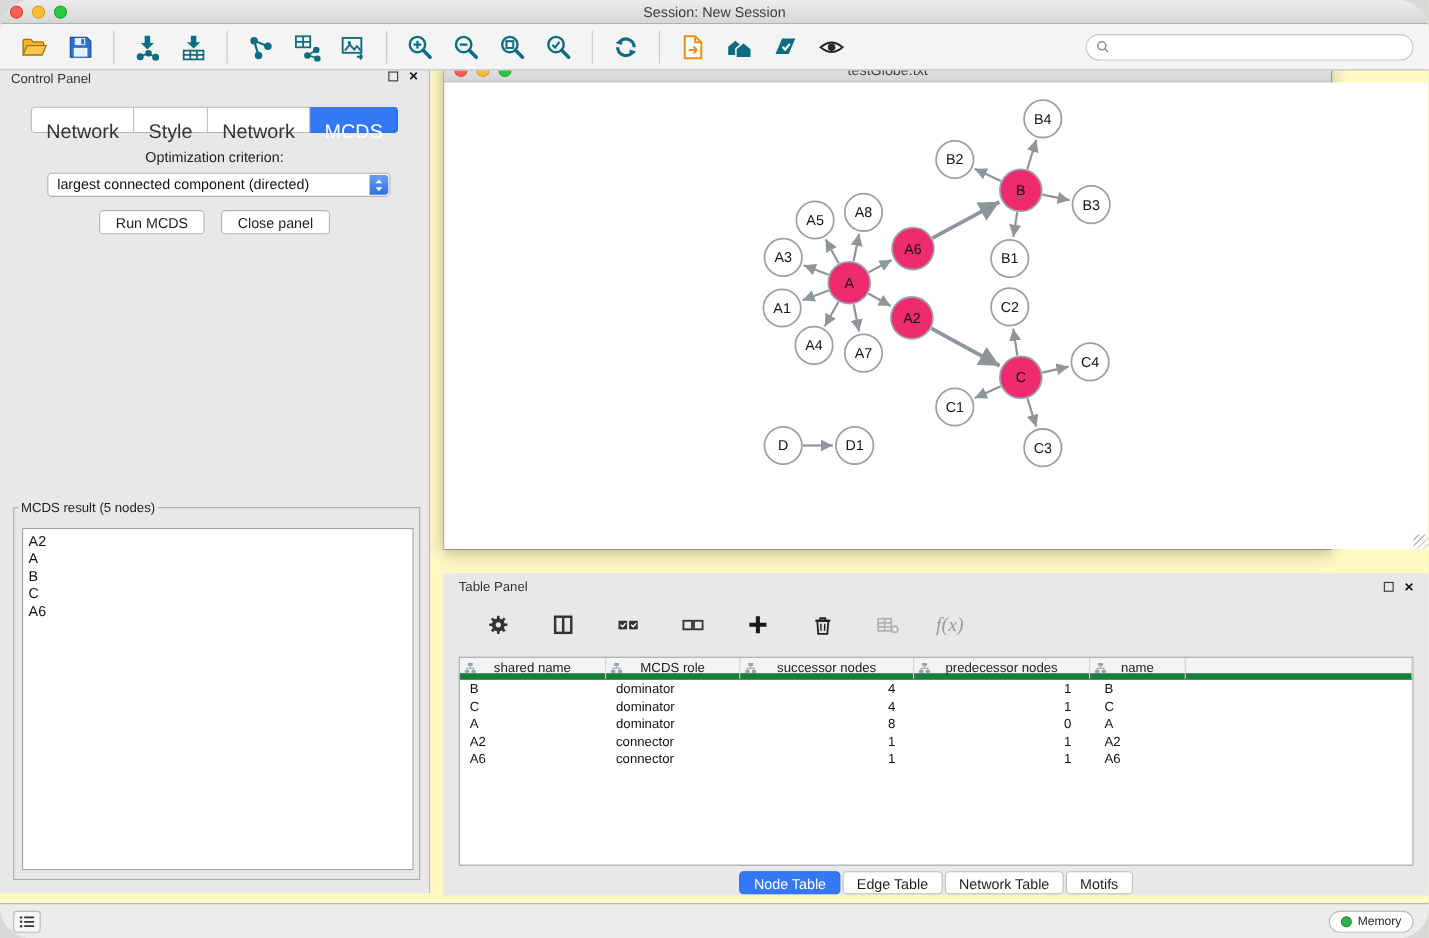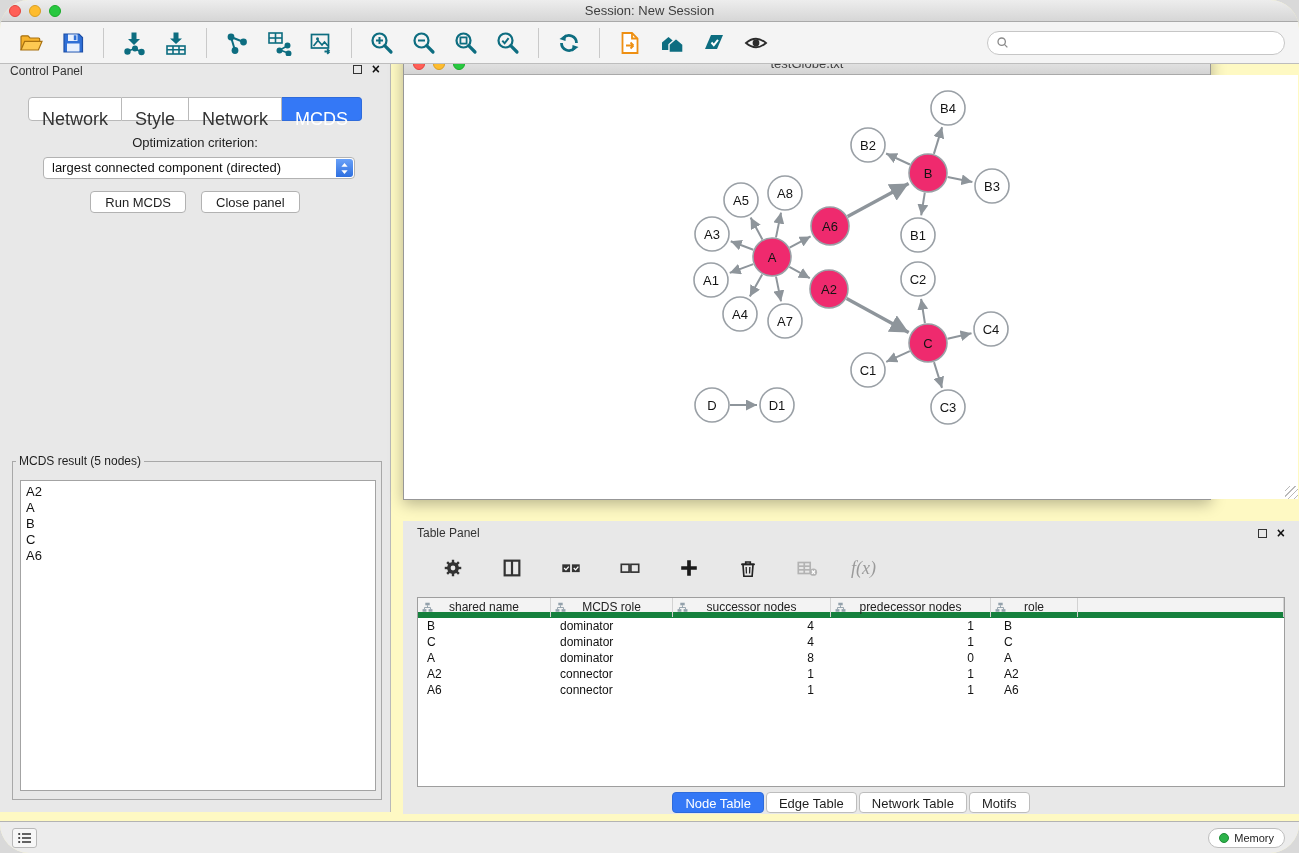--- a/index.html
+++ b/index.html
@@ -531,21 +531,21 @@
               <rect x="3.6" y="0.8" width="4.8" height="2.8" fill="#93a1ab"></rect>
               <rect x="0.6" y="7.8" width="4.2" height="2.8" fill="#93a1ab"></rect>
               <rect x="7.2" y="7.8" width="4.2" height="2.8" fill="#93a1ab"></rect>
               <path d="M6 3.6 V6 M2.7 7.8 V6 h6.6 v1.8" stroke="#93a1ab" stroke-width="1" fill="none"></path>
             </svg><span>predecessor nodes</span></div>
           <div class="nt-hcell"><svg class="sorticon" viewBox="0 0 12 12">
               <rect x="3.6" y="0.8" width="4.8" height="2.8" fill="#93a1ab"></rect>
               <rect x="0.6" y="7.8" width="4.2" height="2.8" fill="#93a1ab"></rect>
               <rect x="7.2" y="7.8" width="4.2" height="2.8" fill="#93a1ab"></rect>
               <path d="M6 3.6 V6 M2.7 7.8 V6 h6.6 v1.8" stroke="#93a1ab" stroke-width="1" fill="none"></path>
-            </svg><span>role</span></div>
+            </svg><span>name</span></div>
           <div class="nt-hcell"></div>
         </div>
       <div class="nt-body">
           <div class="nt-row">
             <div class="nt-cell al">B</div>
             <div class="nt-cell al">dominator</div>
             <div class="nt-cell ar">4</div>
             <div class="nt-cell ar">1</div>
             <div class="nt-cell al2">B</div>
             <div class="nt-cell "></div>

